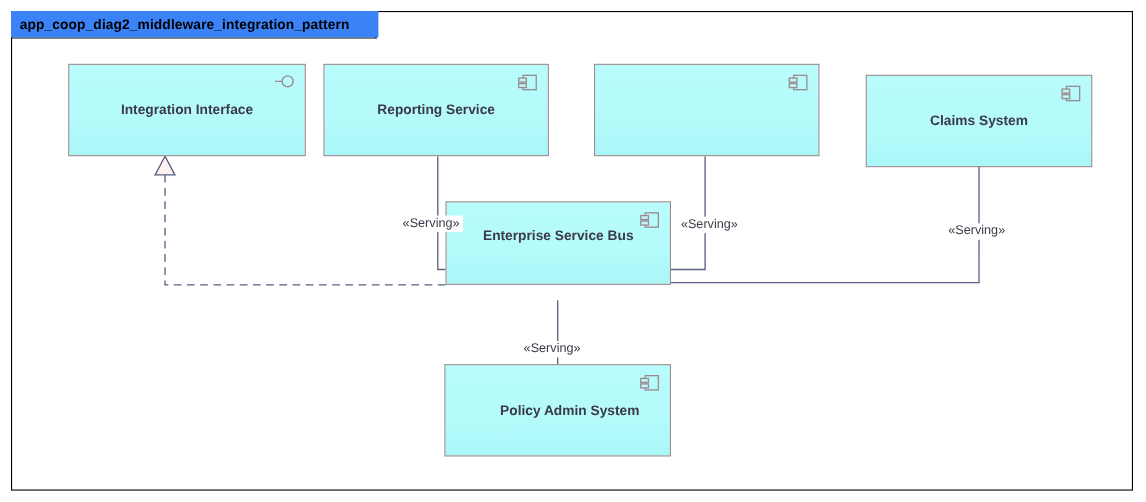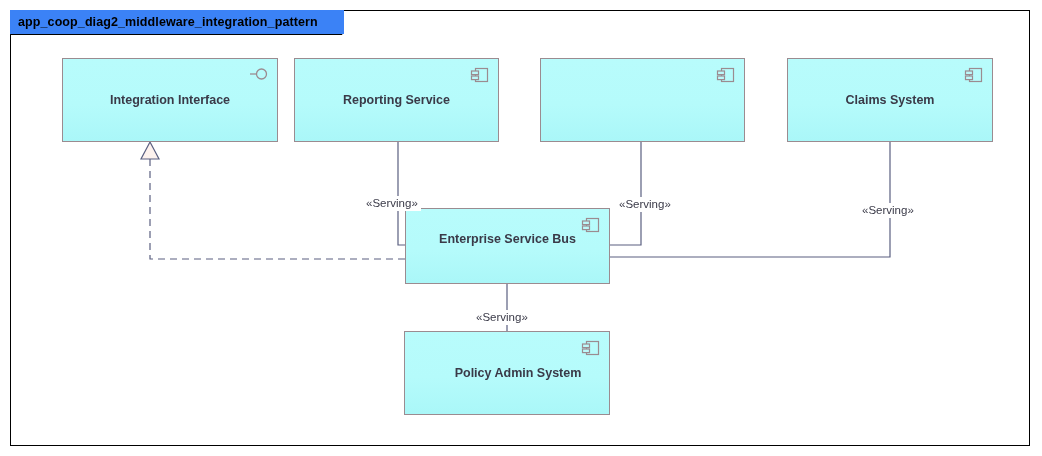--- a/index.html
+++ b/index.html
@@ -160,32 +160,32 @@
   <div class="node" style="left:540px; top:58px; width:205px; height:84px;">
     <span class="node-icon">
       <svg width="20" height="20" viewBox="0 0 20 20">
         <rect x="5.5" y="2.5" width="12" height="13" fill="none" stroke="#9b8b90" stroke-width="1.2"></rect>
         <rect x="1.5" y="5" width="7" height="3.6" fill="#bcf9fa" stroke="#9b8b90" stroke-width="1.2"></rect>
         <rect x="1.5" y="10" width="7" height="3.6" fill="#bcf9fa" stroke="#9b8b90" stroke-width="1.2"></rect>
       </svg>
     </span>
   </div>
 
-  <div class="node" style="left:787px; top:58px; width:206px; height:84px;">
+  <div class="node" style="left:787px; top:68px; width:206px; height:84px;">
     <span class="node-icon">
       <svg width="20" height="20" viewBox="0 0 20 20">
         <rect x="5.5" y="2.5" width="12" height="13" fill="none" stroke="#9b8b90" stroke-width="1.2"></rect>
         <rect x="1.5" y="5" width="7" height="3.6" fill="#bcf9fa" stroke="#9b8b90" stroke-width="1.2"></rect>
         <rect x="1.5" y="10" width="7" height="3.6" fill="#bcf9fa" stroke="#9b8b90" stroke-width="1.2"></rect>
       </svg>
     </span>
     <span class="node-label">Claims System</span>
   </div>
 
-  <div class="node" style="left:405px; top:208px; width:205px; height:76px;">
+  <div class="node" style="left:405px; top:183px; width:205px; height:76px;">
     <span class="node-icon">
       <svg width="20" height="20" viewBox="0 0 20 20">
         <rect x="5.5" y="2.5" width="12" height="13" fill="none" stroke="#9b8b90" stroke-width="1.2"></rect>
         <rect x="1.5" y="5" width="7" height="3.6" fill="#bcf9fa" stroke="#9b8b90" stroke-width="1.2"></rect>
         <rect x="1.5" y="10" width="7" height="3.6" fill="#bcf9fa" stroke="#9b8b90" stroke-width="1.2"></rect>
       </svg>
     </span>
     <span class="node-label" style="position:relative; top:-7px;">Enterprise Service Bus</span>
   </div>
 

